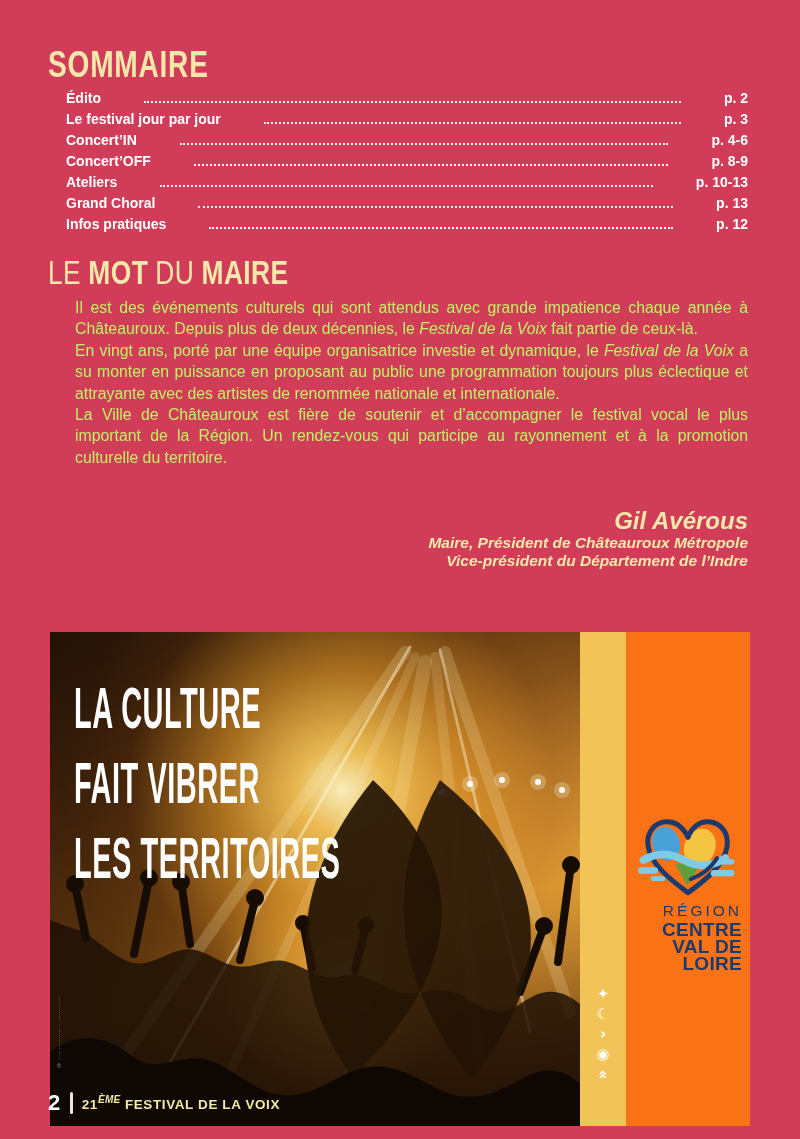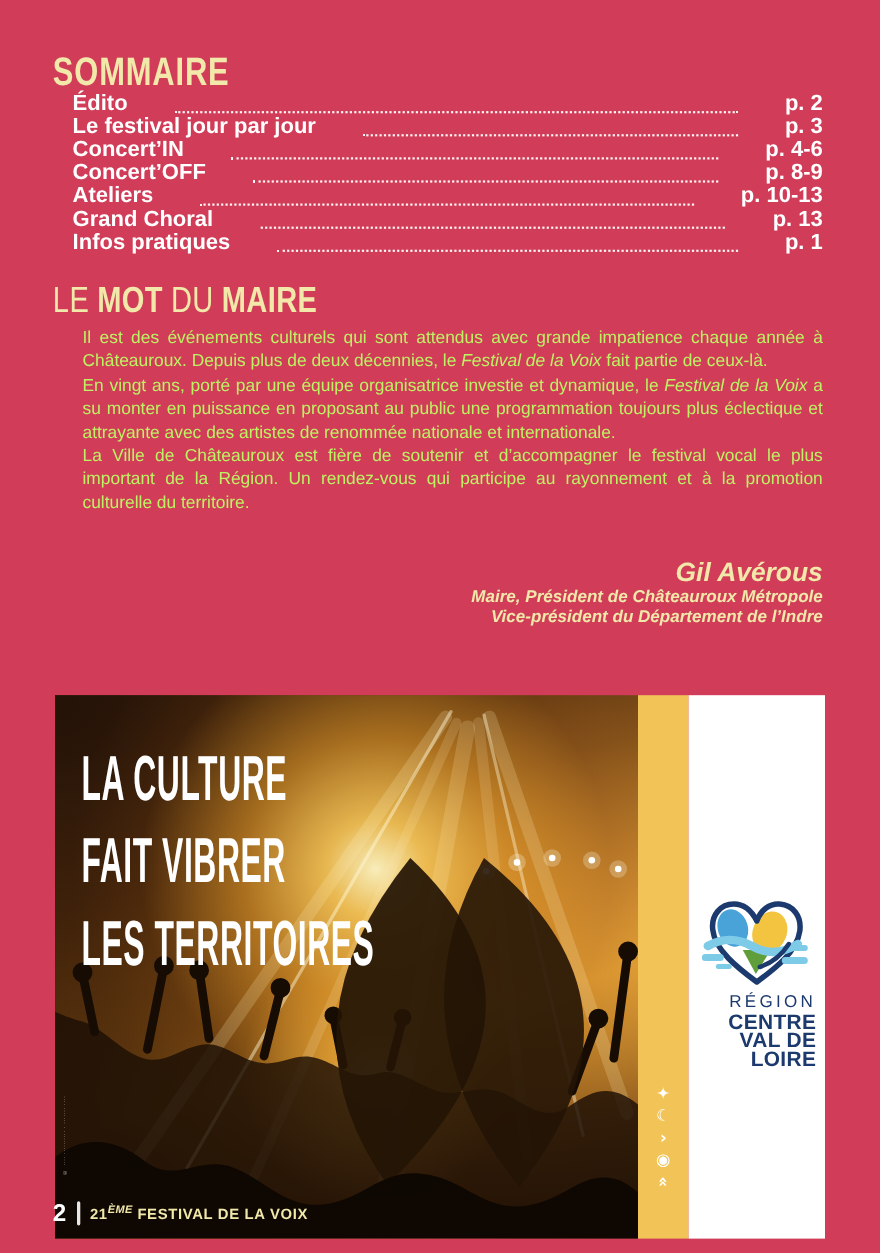--- a/index.html
+++ b/index.html
@@ -11,21 +11,21 @@
   }
 
   
   .sommaire-title{
     position:absolute;left:48px;top:44px;margin:0;
     font-size:36px;font-weight:800;letter-spacing:1px;color:#f1e8aa;
     transform:scaleX(.78);transform-origin:left top;white-space:nowrap;
   }
   .toc{position:absolute;left:66px;top:85px;width:682px;}
   .toc-row{display:flex;align-items:flex-end;height:21px;color:#fff;
-    font-size:20px;font-weight:700;gap:40px;}
+    font-size:14px;font-weight:700;gap:40px;}
   .toc-label{white-space:nowrap;}
   .toc-dots{flex:1;border-bottom:2px dotted rgba(255,255,255,.95);margin:0 3px 3px 3px;}
   .toc-page{white-space:nowrap;}
 
   
   .maire-title{
     position:absolute;left:48px;top:254px;margin:0;color:#f1e8aa;
     font-size:33px;letter-spacing:.5px;
     transform:scaleX(.8);transform-origin:left top;white-space:nowrap;
   }
@@ -79,21 +79,21 @@
   .stripe-symbols{
     position:absolute;left:0;bottom:44px;width:46px;
     display:flex;flex-direction:column;align-items:center;gap:5px;
   }
   .stripe-symbols .sym{
     font-family:"DejaVu Sans", sans-serif;
     color:#fff;font-size:15px;font-weight:700;line-height:15px;display:block;
   }
 
   .ad-panel{
-    position:absolute;left:576px;top:0;width:124px;height:494px;background:#ffffff;
+    position:absolute;left:576px;top:0;width:124px;height:494px;background:#f97316;
   }
   .logo-heart{position:absolute;left:12px;top:176px;}
   .logo-text{
     position:absolute;right:8px;top:268px;text-align:right;color:#1d3a6e;
     font-family:"Liberation Sans", sans-serif;
   }
   .logo-region{font-size:15.5px;font-weight:400;letter-spacing:3px;line-height:21px;}
   .logo-bold{font-size:19px;font-weight:800;line-height:17px;letter-spacing:.3px;}
 
   
@@ -137,21 +137,21 @@
         <span class="toc-page">p. 10-13</span>
       </div>
       <div class="toc-row">
         <span class="toc-label">Grand Choral</span>
         <span class="toc-dots"></span>
         <span class="toc-page">p. 13</span>
       </div>
       <div class="toc-row">
         <span class="toc-label">Infos pratiques</span>
         <span class="toc-dots"></span>
-        <span class="toc-page">p. 1</span>
+        <span class="toc-page">p. 12</span>
       </div>
     </div>
 </section>
 
 <section>
   <h2 class="maire-title"><span class="tp light">LE</span><span class="tp heavy">MOT</span><span class="tp light">DU</span><span class="tp heavy">MAIRE</span></h2>
   <div class="maire-body">
       <p><span>Il est des événements culturels qui sont attendus avec grande impatience chaque année à Châteauroux. Depuis plus de deux décennies, le </span><em>Festival de la Voix</em><span> fait partie de ceux-là.</span></p>
       <p><span>En vingt ans, porté par une équipe organisatrice investie et dynamique, le </span><em>Festival de la Voix</em><span> a su monter en puissance en proposant au public une programmation toujours plus éclectique et attrayante avec des artistes de renommée nationale et internationale.</span></p>
       <p><span>La Ville de Châteauroux est fière de soutenir et d’accompagner le festival vocal le plus important de la Région. Un rendez-vous qui participe au rayonnement et à la promotion culturelle du territoire.</span></p>

